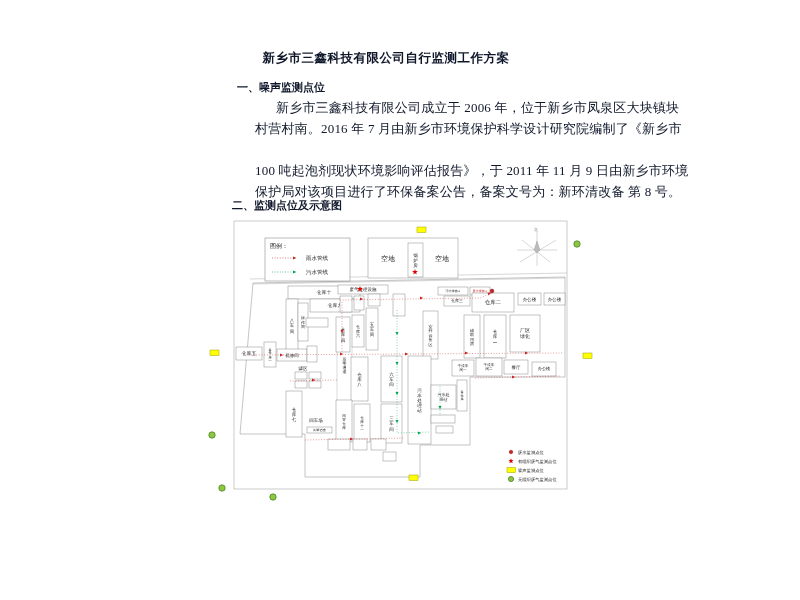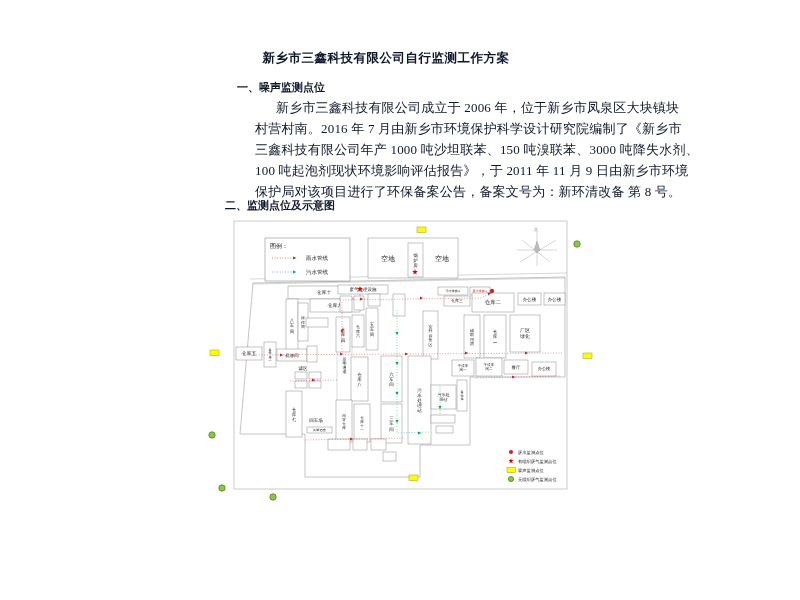--- a/index.html
+++ b/index.html
@@ -1,34 +1,33 @@
 <!DOCTYPE html>
 <html><head>
 <meta charset="utf-8">
 <style>
   html,body{margin:0;padding:0;background:#ffffff;}
   .page{position:relative;width:772px;height:600px;background:#fff;overflow:hidden;
         font-family:"Liberation Serif","DejaVu Serif",serif;color:#0f172a;}
   .title{position:absolute;top:50px;left:0;right:0;text-align:center;
          font-size:12.5px;font-weight:bold;letter-spacing:.5px;}
   .h1{position:absolute;left:237px;top:80px;font-size:11px;font-weight:bold;}
-  .h2{position:absolute;left:225px;top:198px;font-size:11px;font-weight:bold;text-align:right;}
+  .h2{position:absolute;left:232px;top:198px;font-size:11px;font-weight:bold;text-align:right;}
   .pline{position:absolute;left:255px;font-size:13px;white-space:nowrap;letter-spacing:.2px;}
   .pline.indent{left:276px;}
   #site-svg{position:absolute;left:190px;top:220px;}
 </style>
 </head>
 <body>
 
 <div class="page">
   <div class="title">新乡市三鑫科技有限公司自行监测工作方案</div>
   <div class="h1">一、噪声监测点位</div>
   <div class="pline indent" style="top:99px">新乡市三鑫科技有限公司成立于 2006 年，位于新乡市凤泉区大块镇块</div>
   <div class="pline" style="top:120px">村营村南。2016 年 7 月由新乡市环境保护科学设计研究院编制了《新乡市</div>
-  <div class="pline" style="top:141px">三鑫科技有限公司年产 1000 吨沙坦联苯、150 吨溴联苯、3000 吨降失水剂、</div>
   <div class="pline" style="top:162px">100 吨起泡剂现状环境影响评估报告》，于 2011 年 11 月 9 日由新乡市环境</div>
   <div class="pline" style="top:183px">保护局对该项目进行了环保备案公告，备案文号为：新环清改备 第 8 号。</div>
   <div class="h2">二、监测点位及示意图</div>
   <svg id="site-svg" width="430" height="310" viewBox="0 0 430 310">
       <rect x="44" y="1" width="333" height="268" fill="#fff" stroke="#b5b5b5" stroke-width="0.7"></rect>
       <line x1="60" y1="59" x2="377" y2="53" stroke="#999" stroke-width="0.4"></line>
       <line x1="63" y1="64" x2="375" y2="58" stroke="#999" stroke-width="0.4"></line>
       <polygon points="63,63 375,57 375,157 280,157 280,225 230,225 230,257 115,257 115,214 50,214" fill="none" stroke="#8a8a8a" stroke-width="0.5"></polygon>
       <line x1="147" y1="126" x2="147" y2="180" stroke="#999" stroke-width="0.35"></line>
       <line x1="162" y1="126" x2="162" y2="180" stroke="#999" stroke-width="0.35"></line>

